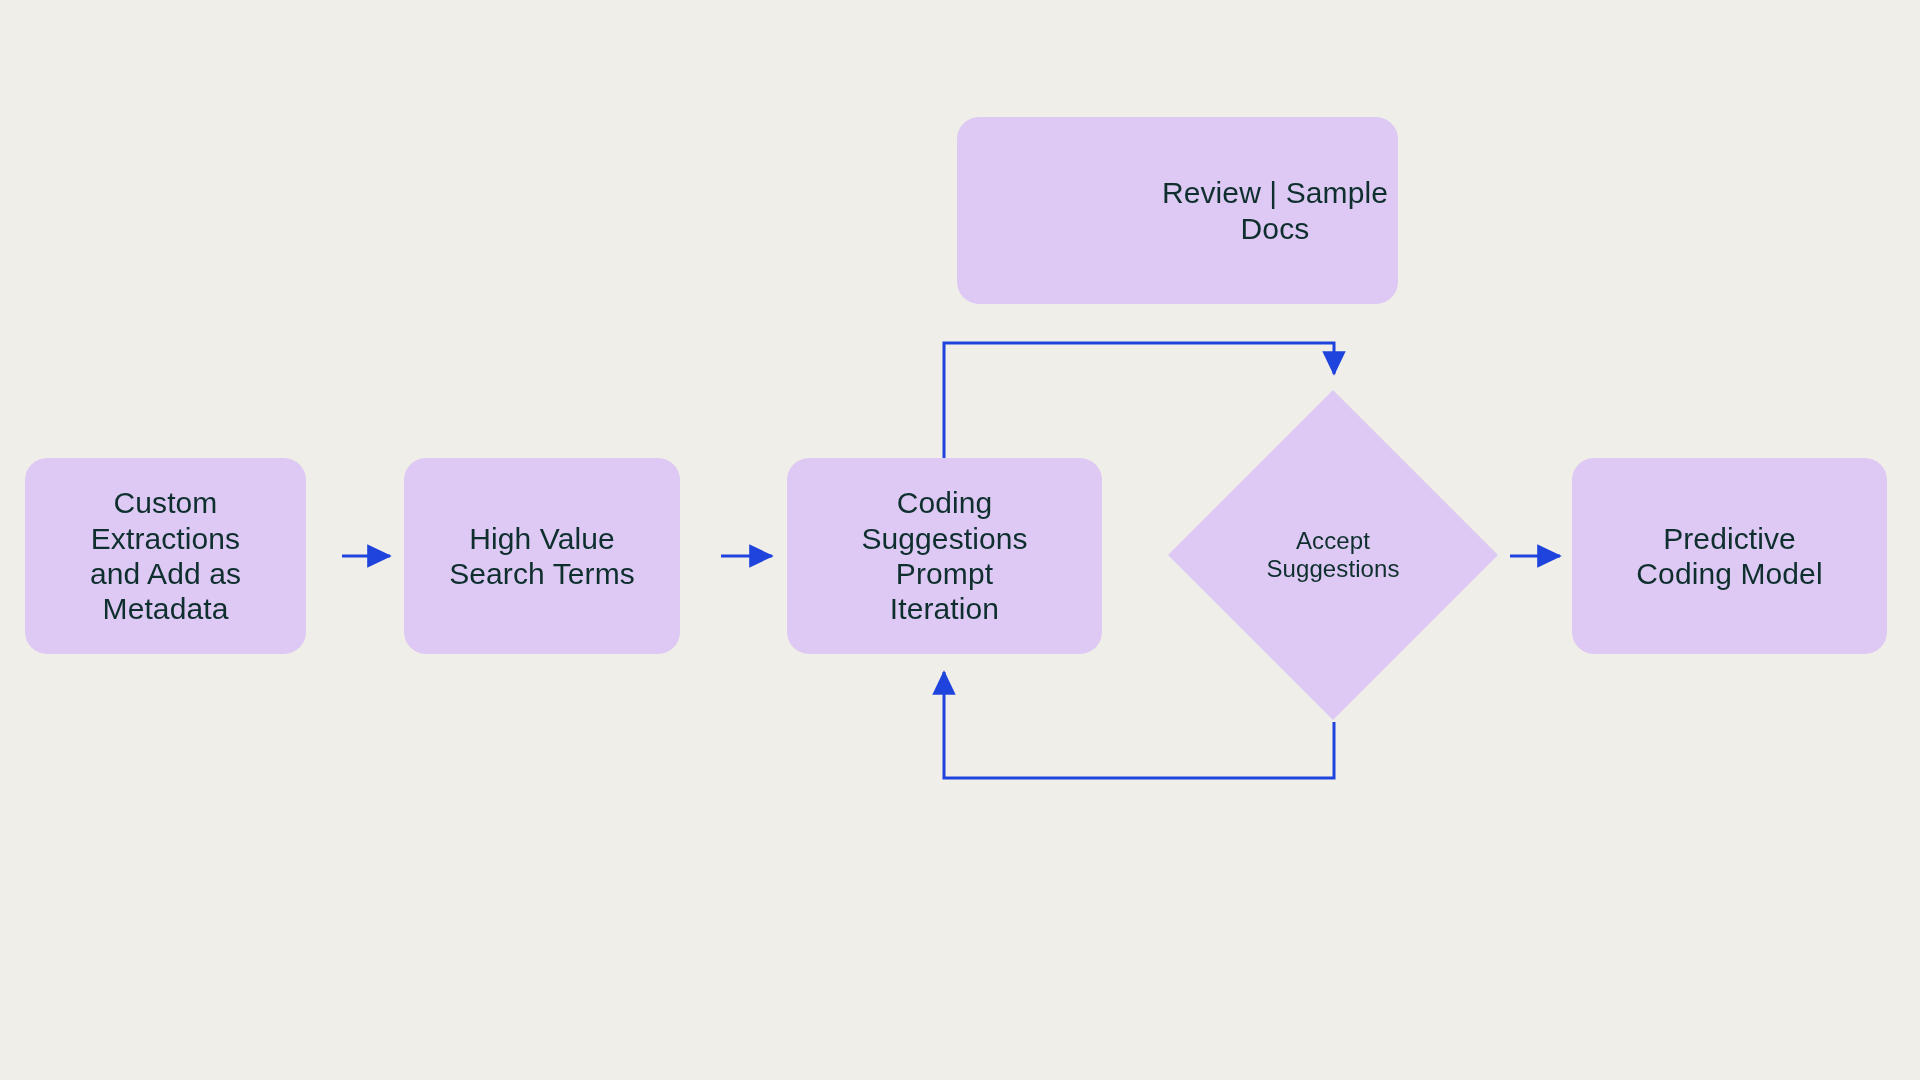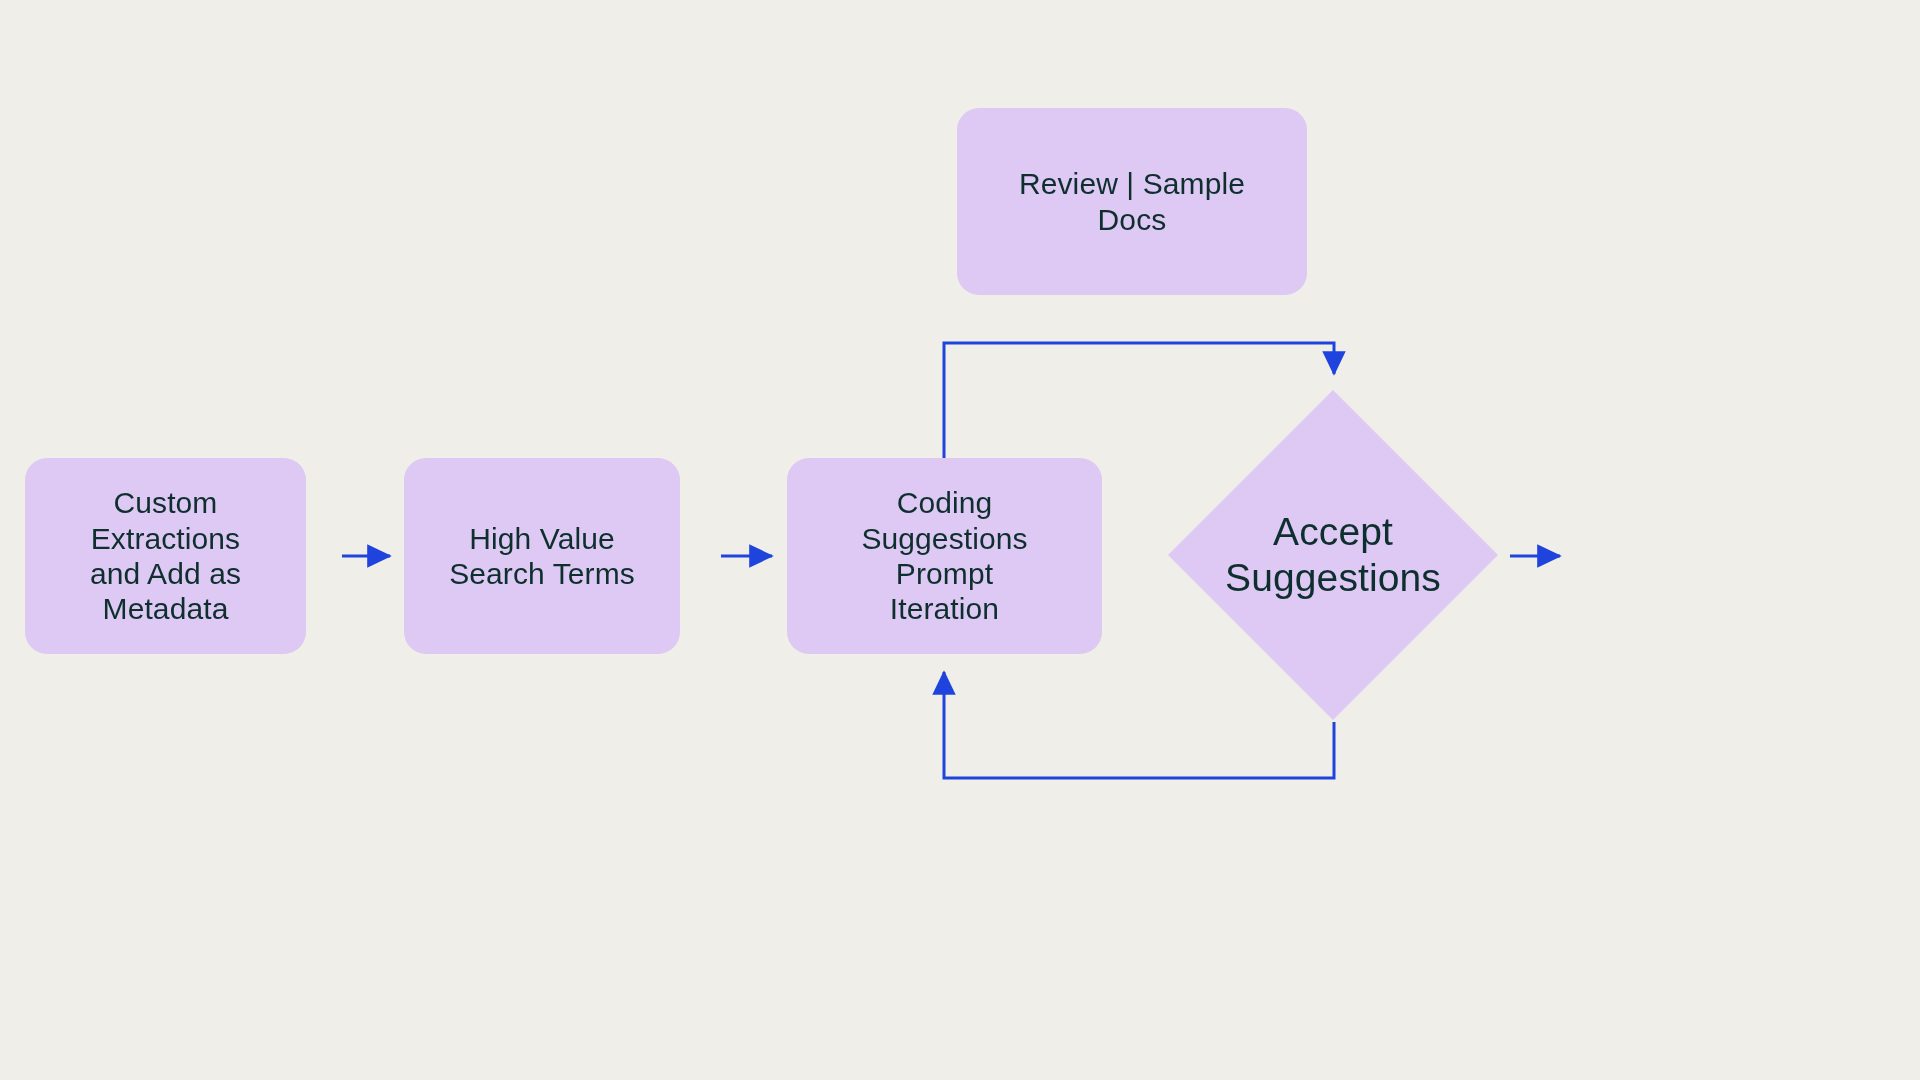--- a/index.html
+++ b/index.html
@@ -55,21 +55,21 @@
   .diamond-shape {
     position: absolute;
     top: 0;
     left: 0;
     width: 100%;
     height: 100%;
   }
   .decision-label {
     position: relative;
     z-index: 2;
-    font-size: 39px;
+    font-size: 24px;
     color: #0E2F2E;
     white-space: pre-line;
     line-height: 1.18;
     text-align: center;
   }
 </style>
 </head>
 <body>
 
 <div id="canvas">
@@ -95,21 +95,21 @@
 
     <g>
       <path d="M 1334 722 L 1334 778 L 944 778 L 944 672" fill="none" stroke="#1F44DD" stroke-width="3" marker-end="url(#arrowhead)"></path>
     </g>
 
     <g>
       <path d="M 1510 556 L 1560 556" fill="none" stroke="#1F44DD" stroke-width="3" marker-end="url(#arrowhead)"></path>
     </g>
   </svg>
 
-  <div class="node node-process" style="left:957px; top:108px; width:350px; height:187px;">
+  <div class="node node-process" style="left:957px; top:117px; width:441px; height:187px;justify-content:flex-end;">
     <span>Review | Sample
 Docs</span>
   </div>
 
   <div class="node node-process" style="left:25px; top:458px; width:281px; height:196px;">
     <span>Custom
 Extractions
 and Add as
 Metadata</span>
   </div>
@@ -127,14 +127,18 @@
   </div>
 
   <div class="node node-decision" style="left:1168px; top:390px; width:330px; height:330px;">
     <svg class="diamond-shape" viewBox="0 0 330 330" preserveAspectRatio="none" xmlns="http://www.w3.org/2000/svg">
       <polygon points="165,0 330,165 165,330 0,165" fill="#DDC9F3"></polygon>
     </svg>
     <span class="decision-label">Accept
 Suggestions</span>
   </div>
 
+  <div class="node node-process" style="left:1572px; top:458px; width:315px; height:196px;">
+    <span>Predictive
+Coding Model</span>
+  </div>
 
 </div>
 
 </body></html>

